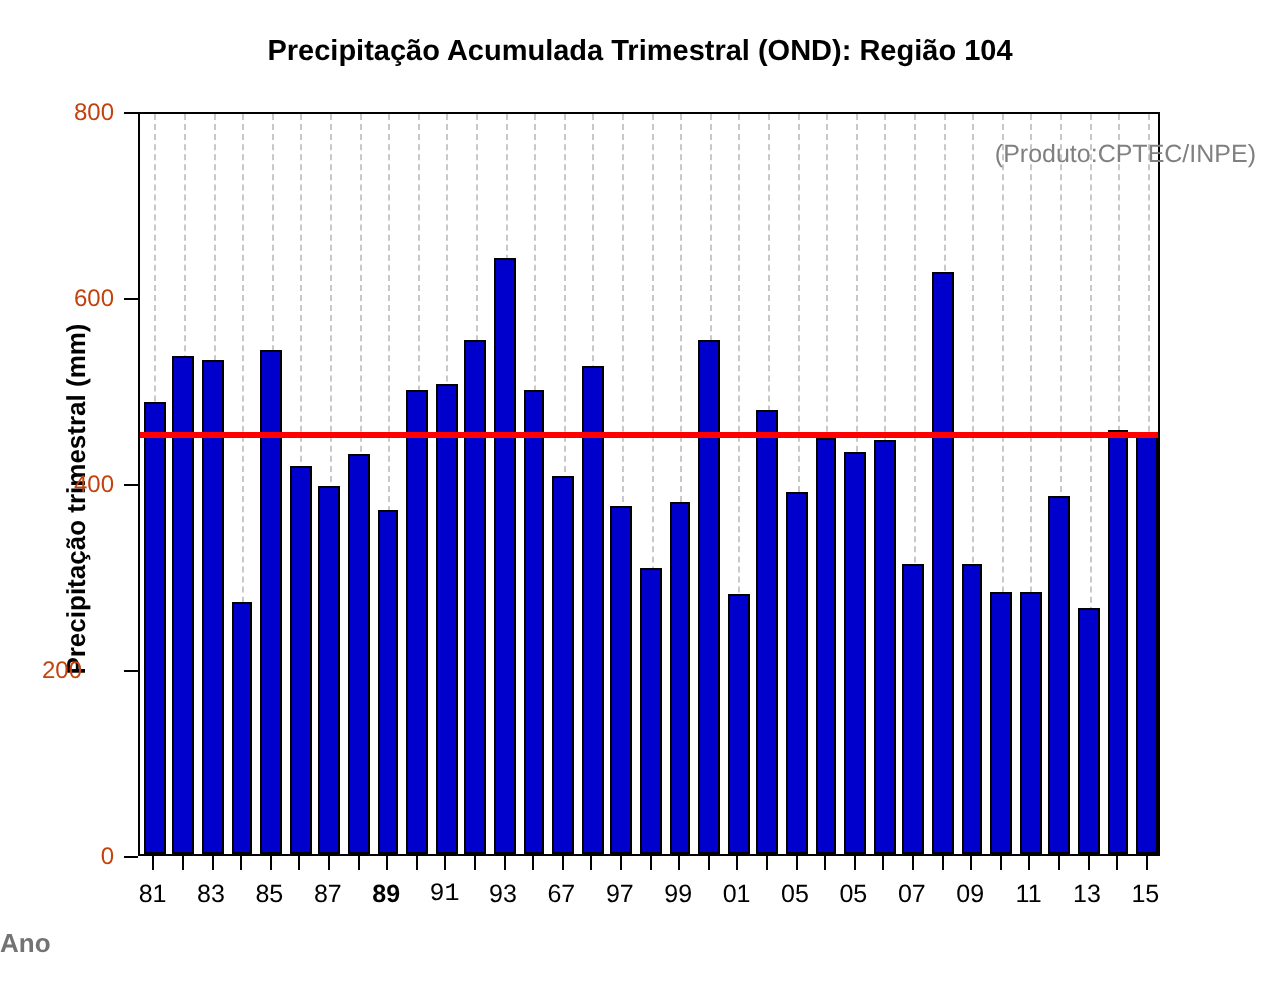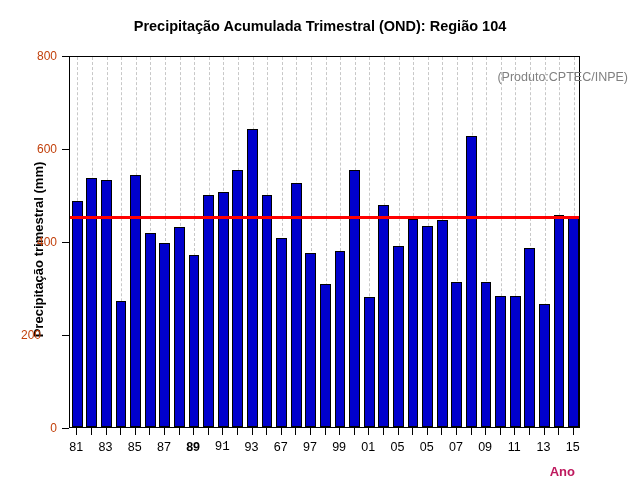--- a/index.html
+++ b/index.html
@@ -104,24 +104,24 @@
     font-weight: bold;
     color: #000000;
     transform: rotate(-90deg);
     transform-origin: center center;
   }
   .x-axis-title {
     position: absolute;
     left: 0;
     top: 464px;
     width: 575px;
-    text-align: right;
+    text-align: left;
     font-size: 13px;
     font-weight: bold;
-    color: #be185d;
+    color: #737373;
   }
   .legend-box {
     position: absolute;
     left: 66px;
     top: 61px;
     height: 22px;
     padding: 0 8px 0 6px;
     background: #ffffff;
     border: 1.1px solid #000000;
     display: flex;

